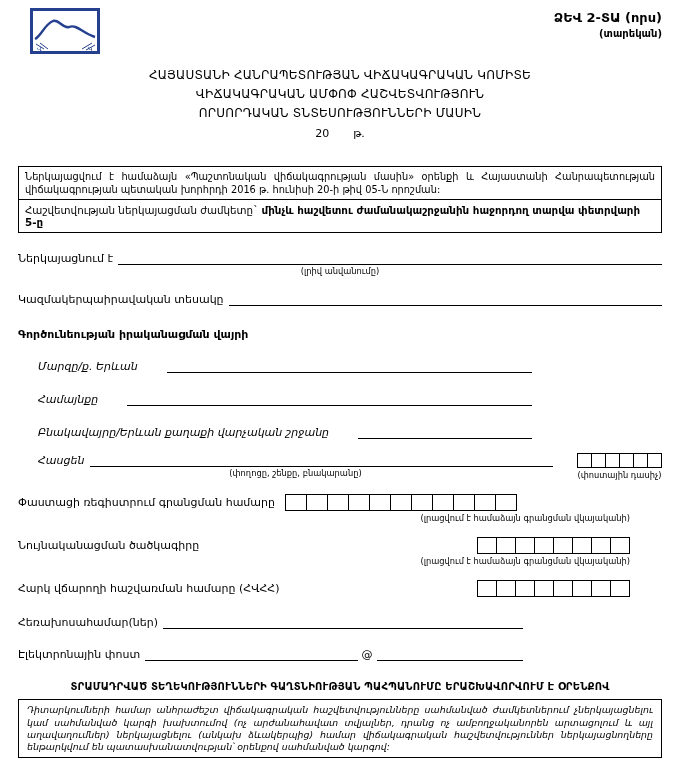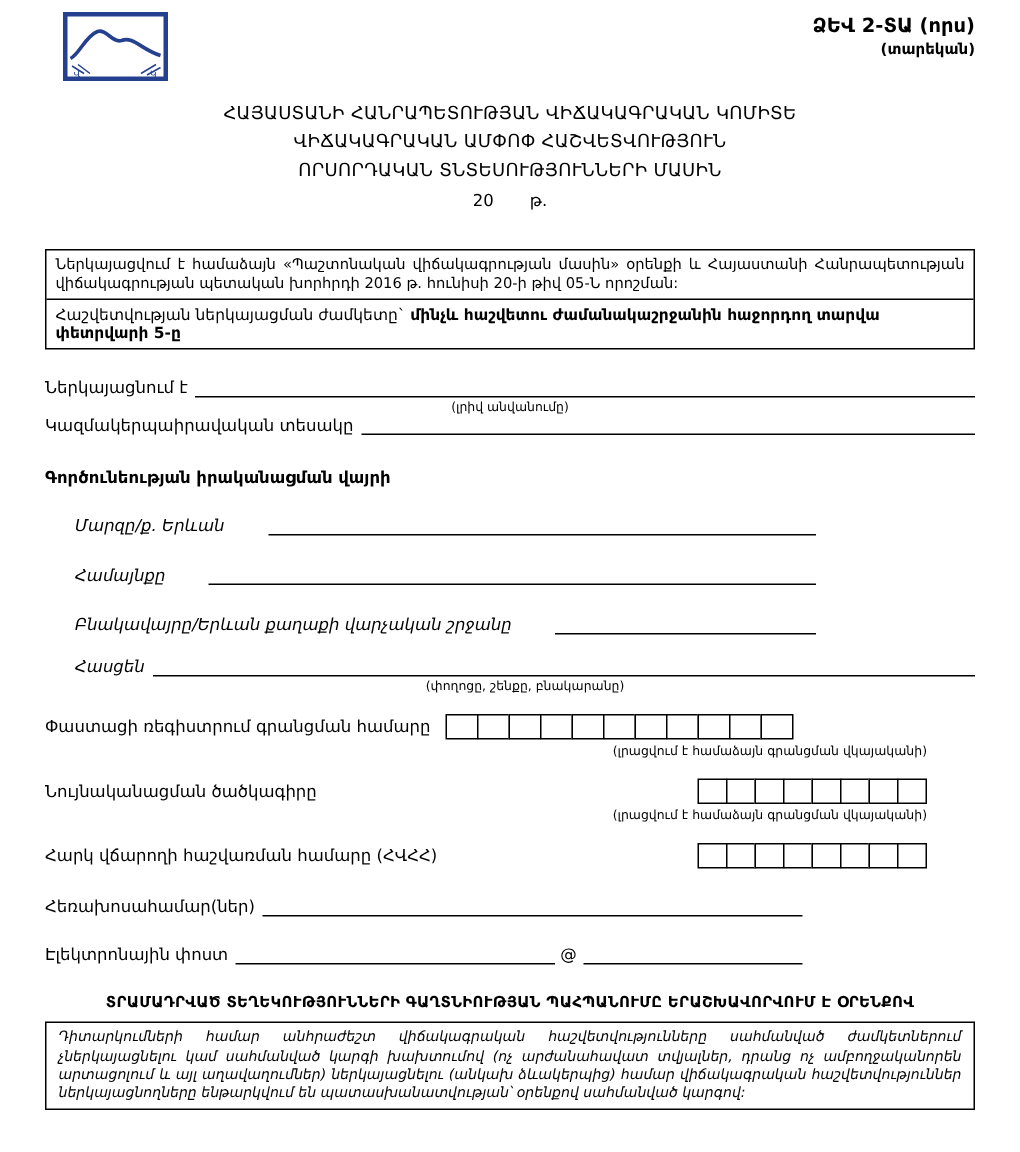--- a/index.html
+++ b/index.html
@@ -1,19 +1,19 @@
 <!DOCTYPE html>
 <html><head>
 <meta charset="utf-8">
 <style>
   :root{ --ink:#000; --logo:#25408f; }
   html,body{margin:0;padding:0;}
   body{width:680px;height:768px;background:#fff;color:var(--ink);
        font-family:"DejaVu Sans",sans-serif;}
-  .page{width:680px;height:768px;box-sizing:border-box;padding:8px 30px 0;overflow:hidden;position:relative;background:#fff;}
+  .page{width:680px;height:768px;box-sizing:border-box;padding:8px 18px 0;overflow:hidden;position:relative;background:#fff;}
 
   
   .top-row{display:flex;justify-content:space-between;align-items:flex-start;}
   .logo{margin-left:12px;}
   .code-block{text-align:right;margin-top:2px;}
   .form-code{font-weight:bold;font-size:13px;}
   .periodicity{font-weight:bold;font-size:10px;margin-top:3px;}
   .titles{text-align:center;margin-top:8px;}
   .title{font-size:12px;line-height:19px;letter-spacing:.2px;}
   .year-line{font-size:11px;margin-top:4px;text-align:center;}
@@ -29,21 +29,21 @@
   .frow .lbl{white-space:nowrap;}
   .fill{flex:1;border-bottom:1px solid #000;height:13px;margin-left:5px;min-width:18px;}
   .hint{font-size:8.3px;}
   .hint-center{text-align:center;margin-top:1px;}
   .sect{font-weight:bold;font-size:11px;margin-top:22px;}
   .ital{font-style:italic;}
   .indent{margin-left:20px;}
   .wshort{width:494px;gap:24px;}
   .w505{width:505px;}
 
-  .mt18{margin-top:18px;} .mt16{} .mt19{margin-top:19px;}
+  .mt18{margin-top:18px;} .mt16{margin-top:16px;} .mt19{margin-top:19px;}
   .mt14{margin-top:14px;} .mt12{margin-top:12px;} .mt20{margin-top:20px;}
 
   
   .addr-row{display:flex;margin-left:20px;margin-top:14px;align-items:flex-start;}
   .addr-left{flex:1;}
   .postal{margin-left:24px;display:flex;flex-direction:column;align-items:center;}
   .postal .hint{margin-top:2px;}
 
   
   .cells{display:flex;}
@@ -142,20 +142,31 @@
   </div>
 
   <div class="addr-row">
     <div class="addr-left">
       <div class="frow ital">
         <span class="lbl">Հասցեն</span>
         <span class="fill"></span>
       </div>
       <div class="hint hint-center">(փողոցը, շենքը, բնակարանը)</div>
     </div>
+    <div class="postal">
+      <div class="cells w15">
+          <div class="cell"></div>
+          <div class="cell"></div>
+          <div class="cell"></div>
+          <div class="cell"></div>
+          <div class="cell"></div>
+          <div class="cell"></div>
+        </div>
+      <div class="hint">(փոստային դասիչ)</div>
+    </div>
   </div>
 
 
   <div class="code-field reg mt14">
     <div class="code-line">
       <span class="lbl">Փաստացի ռեգիստրում գրանցման համարը</span>
       <div class="cells w22">
           <div class="cell"></div>
           <div class="cell"></div>
           <div class="cell"></div>

